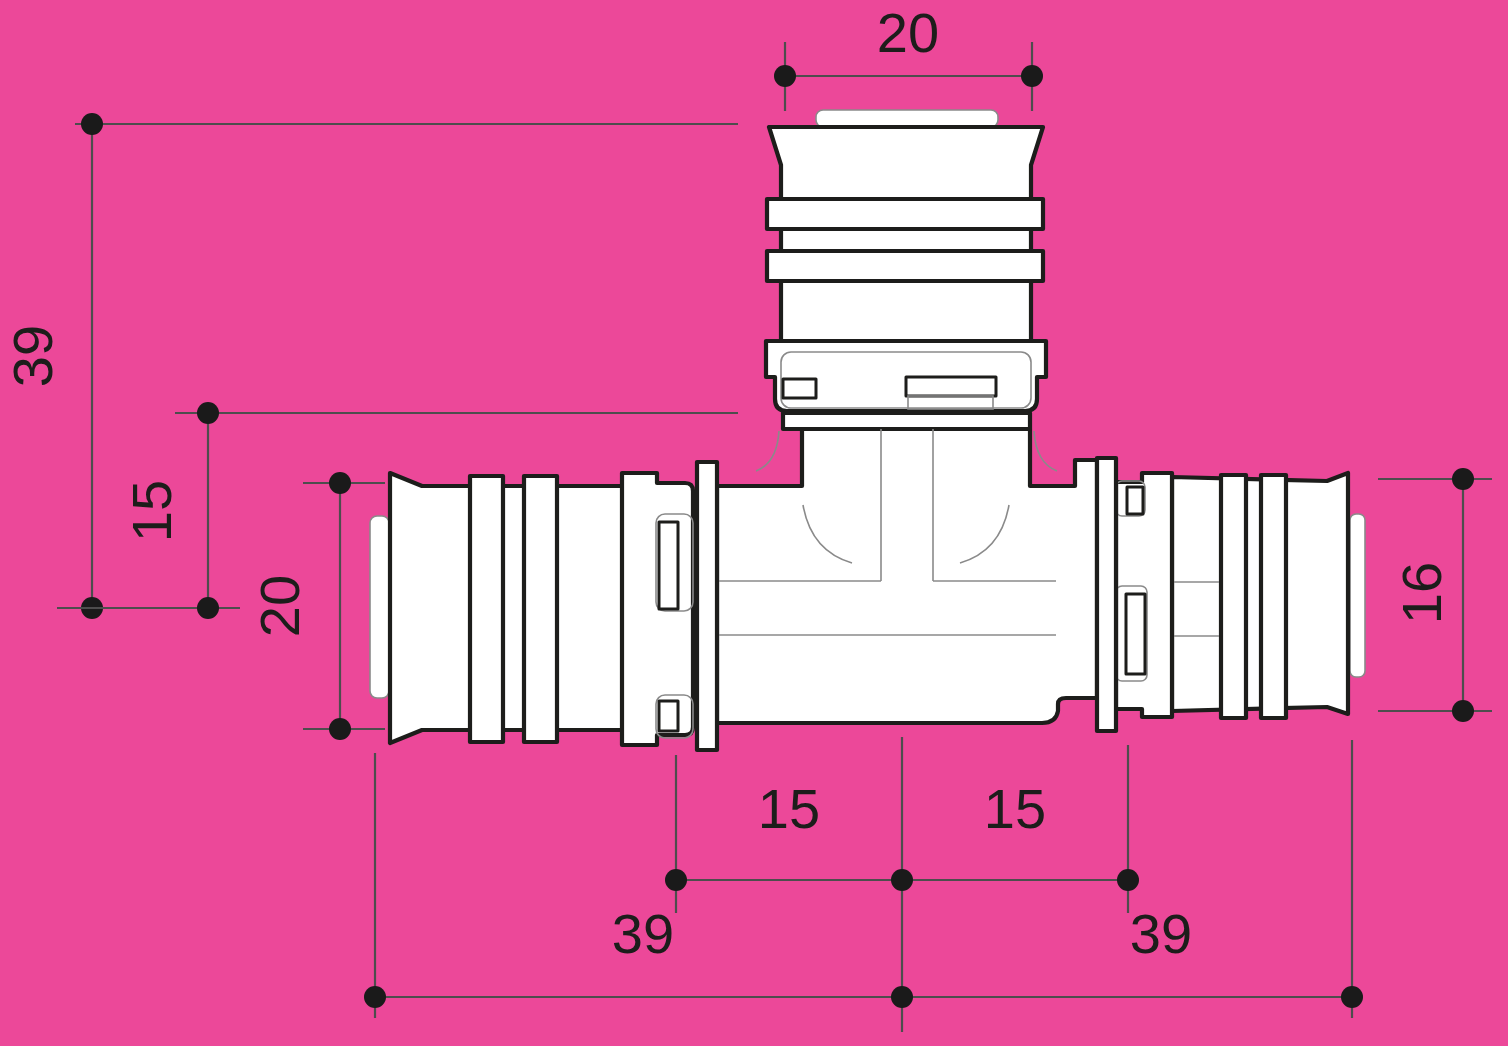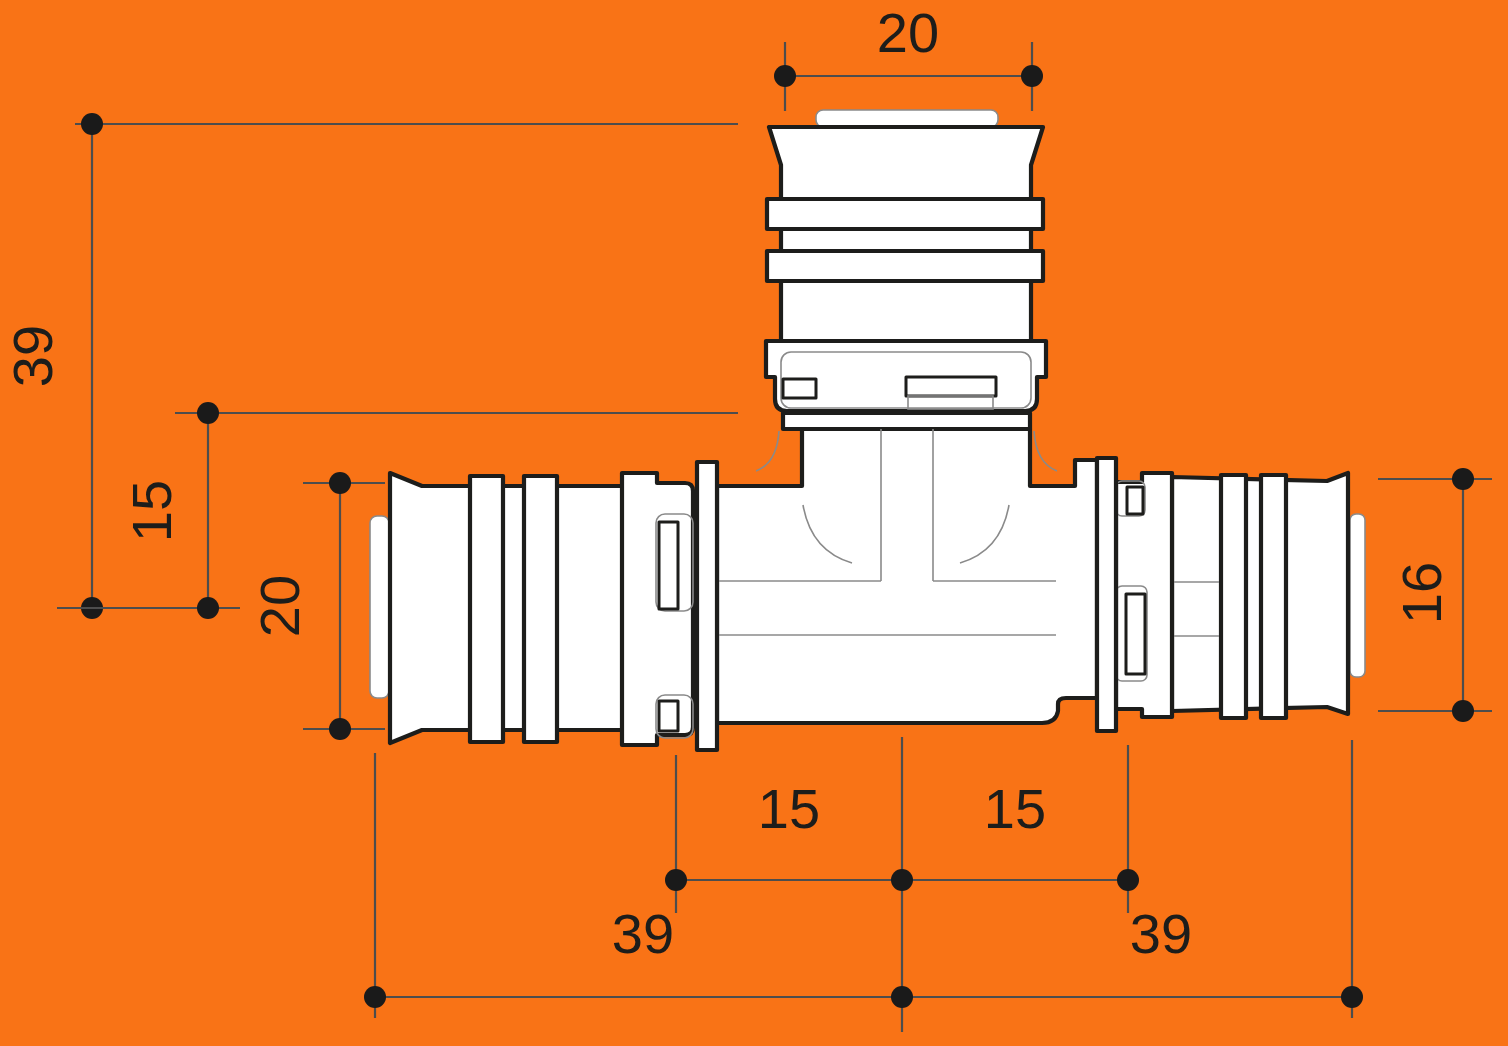--- a/index.html
+++ b/index.html
@@ -4,21 +4,21 @@
 <style>
   html, body {
     margin: 0;
     padding: 0;
     background: #ffffff;
   }
   .stage {
     position: relative;
     width: 1508px;
     height: 1046px;
-    background: #f97316;
+    background: #ec4899;
     overflow: hidden;
   }
   svg { display: block; }
   
   .o  { fill: #ffffff; stroke: #1d1d1b; stroke-width: 4.2; stroke-linejoin: round; stroke-linecap: round; }
   
   .w3 { fill: #ffffff; stroke: #1d1d1b; stroke-width: 3; stroke-linejoin: round; }
   
   .t  { fill: none; stroke: #8a8a8a; stroke-width: 1.6; }
   

